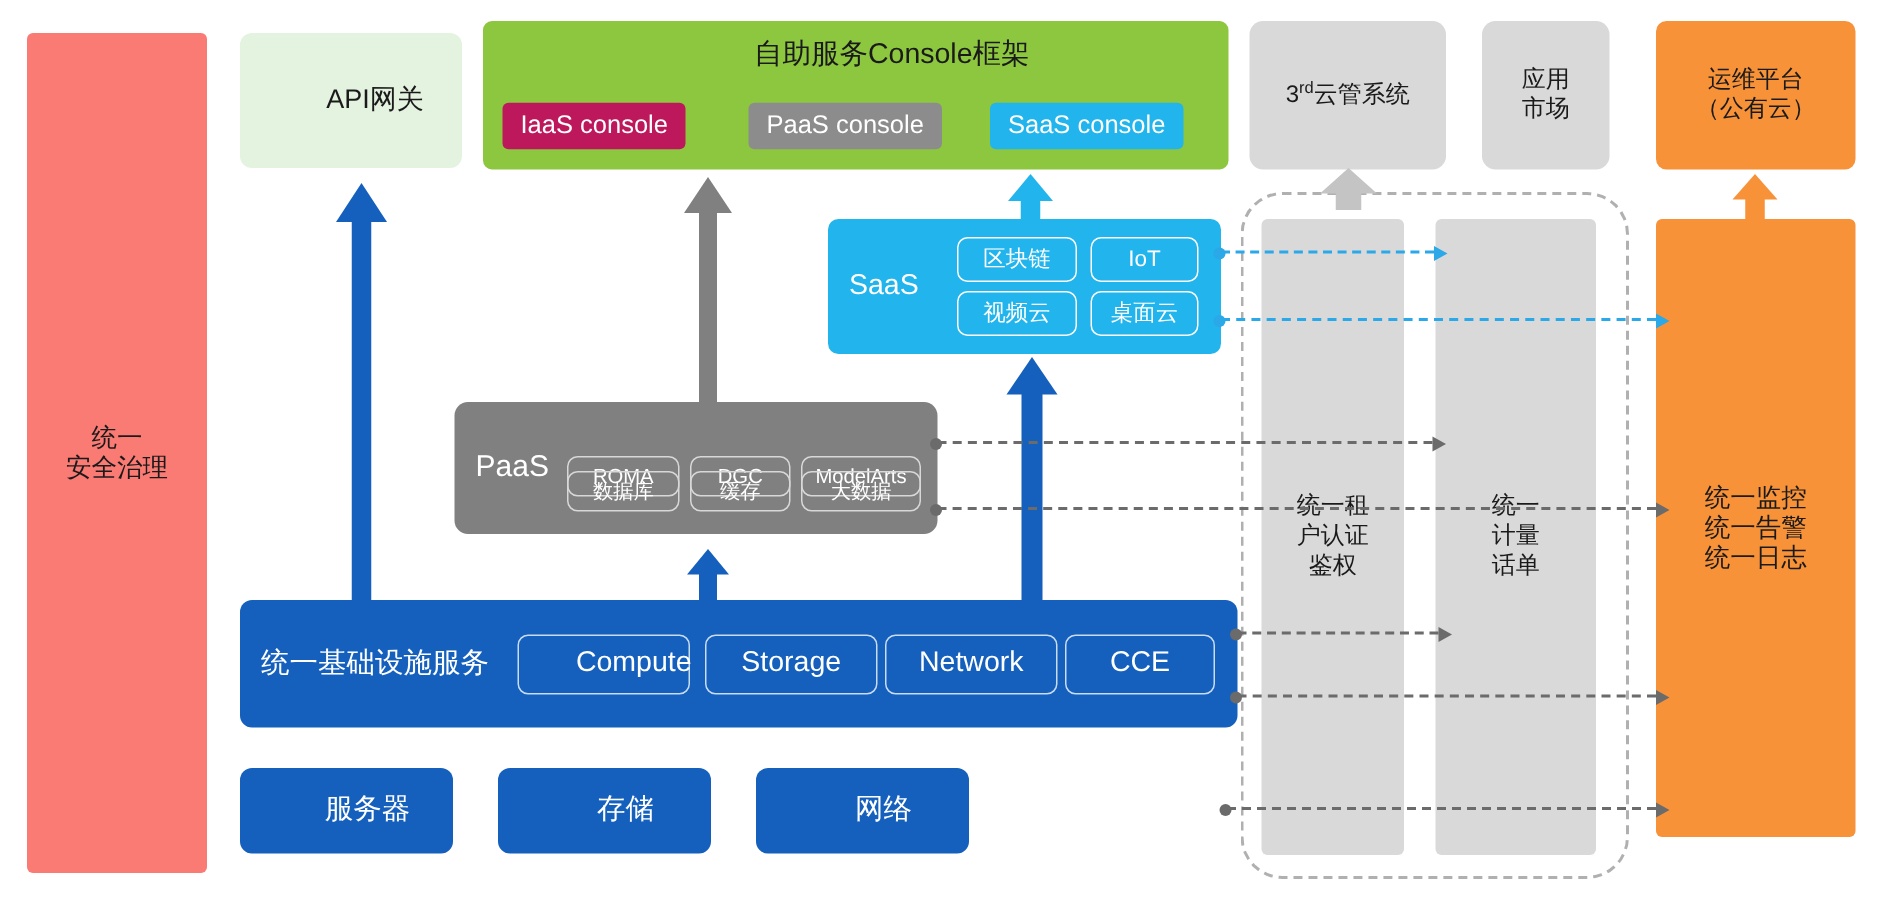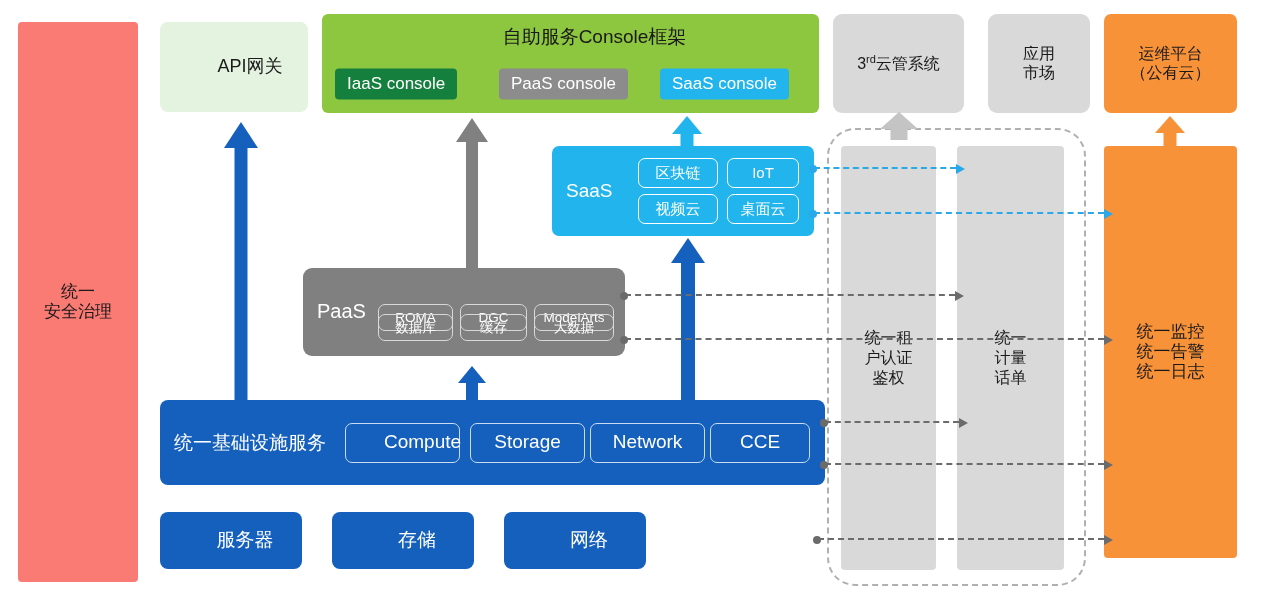--- a/index.html
+++ b/index.html
@@ -35,30 +35,30 @@
   }
   .console-frame-title {
     position: absolute; left: 0; top: 12px; width: 100%;
     text-align: center; font-size: 19px; color: #1a1a1a; margin-left: 24px;
   }
   .console-chip {
     position: absolute; top: 70px; transform: translateY(-50%);
     height: 31px; border-radius: 4px; color: #ffffff; font-size: 17px;
     display: flex; align-items: center; justify-content: center; padding: 0 12px;
   }
-  .chip-iaas { left: 13px;  background: #15803d; }
+  .chip-iaas { left: 13px;  background: #be185d; }
   .chip-paas { left: 177px; background: #8c8c8c; }
   .chip-saas { left: 338px; background: #22b4ec; }
 
   
   .gray-top {
     background: #d9d9d9; border-radius: 9px; color: #1a1a1a; font-size: 16px;
   }
   .third-cloud { left: 833px; top: 14px; width: 131px; height: 99px; }
-  .app-market  { left: 988px; top: 14px; width: 102px;  height: 99px; }
+  .app-market  { left: 988px; top: 14px; width: 85px;  height: 99px; }
   .sup { font-size: 11px; vertical-align: super; }
 
   
   .ops-top {
     left: 1104px; top: 14px; width: 133px; height: 99px;
     background: #f79239; border-radius: 7px; color: #1a1a1a; font-size: 16px;
   }
   .ops-body {
     left: 1104px; top: 146px; width: 133px; height: 412px;
     background: #f79239; border-radius: 4px; color: #1a1a1a; font-size: 17px;

